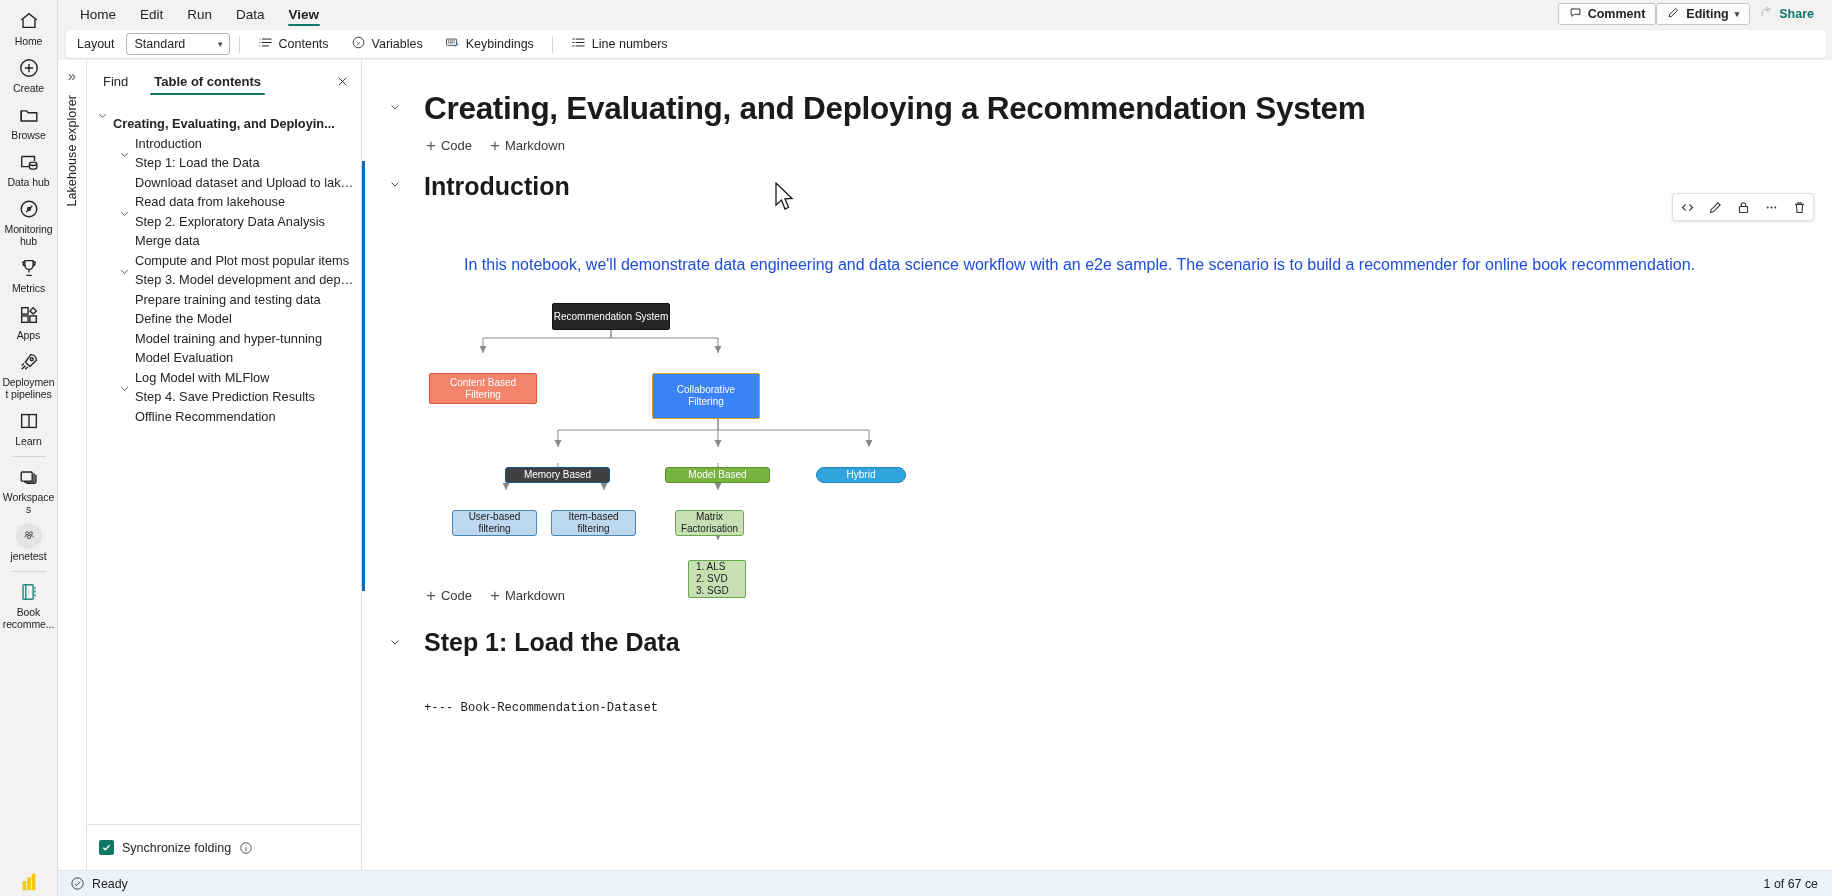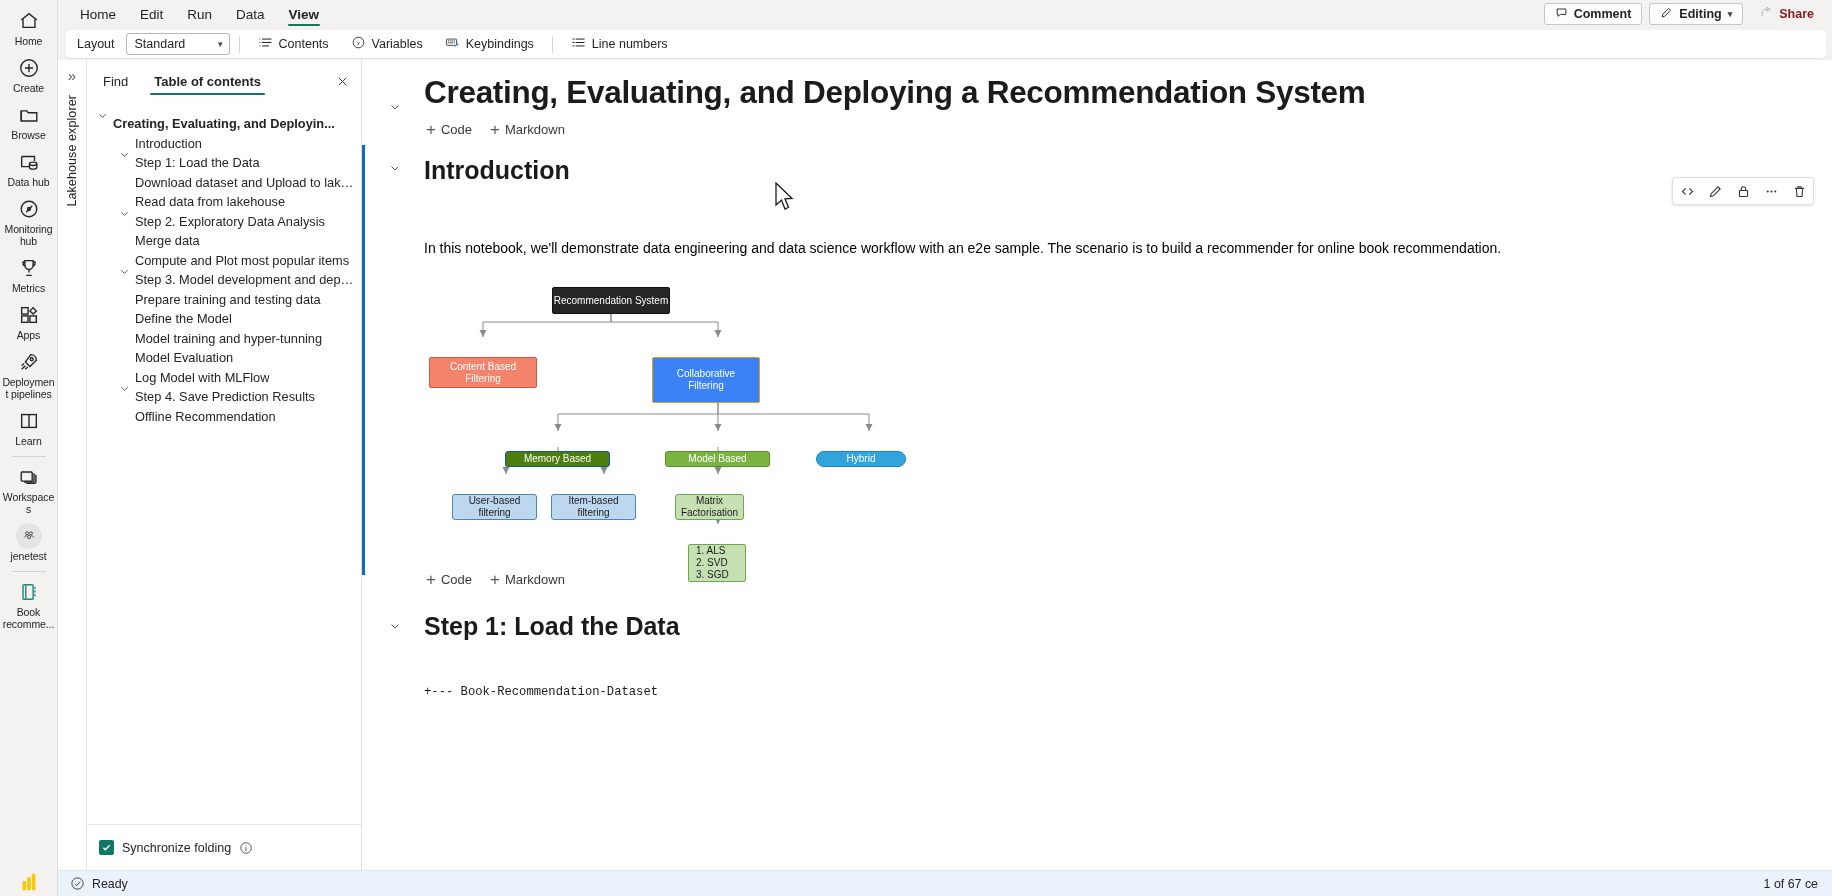--- a/index.html
+++ b/index.html
@@ -46,28 +46,28 @@
   }
   .rtab {
     padding: 0 12px; display: flex; align-items: center; font-size: 13.5px;
     color: #242424; cursor: pointer; position: relative;
   }
   .rtab.active { font-weight: 600; }
   .rtab.active::after {
     content: ""; position: absolute; left: 11px; right: 11px; bottom: 2px;
     height: 2px; background: #117865; border-radius: 1px;
   }
-  .ribbon-right { margin-left: auto; display: flex; align-items: center; gap: 7px; padding-right: 8px; }
+  .ribbon-right { margin-left: auto; display: flex; align-items: center; padding-right: 8px; }
   .rbtn {
     height: 22px; display: flex; align-items: center; gap: 6px;
     padding: 0 10px; font-size: 12.5px; color: #242424;
     border: 1px solid #c8c6c4; border-radius: 3px; background: #fdfdfd;
     cursor: pointer; font-weight: 600; white-space: nowrap;
   }
-  .rbtn.plain { border: none; background: transparent; color: #7f1d1d; font-weight: 600; }
+  .rbtn.plain { border: none; background: transparent; color: #0f766e; font-weight: 600; }
   .rbtn svg { width: 13px; height: 13px; }
   .chev { font-size: 9px; color: #444; }
 
   
   .cmdbar {
     height: 32px; background: #f3f2f1; display: flex; align-items: center;
     padding: 0 0 0 8px; gap: 2px; position: relative;
   }
   .cmd-surface {
     height: 28px; background: #fff; border-radius: 4px; display: flex;
@@ -154,21 +154,21 @@
   }
   .cell-caret svg { width: 12px; height: 12px; }
   .h1 { font-size: 31.5px; font-weight: 700; color: #1b1b1b; letter-spacing: -.3px; line-height: 40px; }
   .h2 { font-size: 25px; font-weight: 700; color: #1b1b1b; line-height: 34px; }
   .addrow { display: flex; align-items: center; gap: 8px; padding: 6px 0 4px; }
   .addbtn {
     display: flex; align-items: center; gap: 5px; font-size: 13px; color: #3a3a3a;
     padding: 3px 8px 3px 2px; cursor: pointer; border-radius: 3px;
   }
   .plus { font-size: 17px; color: #5a5a5a; line-height: 1; font-weight: 300; }
-  .para { font-size: 14px; color: #000000; line-height: 19px; }
+  .para { font-size: 16px; color: #1d4ed8; line-height: 19px; margin-left: 40px; }
   .codeblk {
     font-family: "Liberation Mono", monospace; font-size: 12.2px; color: #1b1b1b;
     white-space: pre;
   }
   
   .activebar { position: absolute; left: 0; top: 0; width: 3px; background: #0f6cbd; }
 
   
   .cell-tools {
     position: absolute; right: 18px; top: 0; height: 28px;
@@ -554,21 +554,21 @@
             <svg viewBox="0 0 24 24" fill="none" stroke="#555" stroke-width="1.6">
                 <circle cx="12" cy="12" r="9"></circle>
                 <path d="M12 11v6M12 7.5v.01" stroke-linecap="round"></path>
               </svg>
           </span>
         </div>
       </div>
 
       <div class="canvas">
 
-        <div class="cell" style="padding-top:12px;">
+        <div class="cell" style="padding-top:28px;">
           <div class="cell-caret" style="top:38px;left:24px">
             <svg viewBox="0 0 24 24" fill="none" stroke="currentColor" stroke-width="2">
                 <path d="M5 9l7 7 7-7"></path>
               </svg>
           </div>
           <div class="h1">Creating, Evaluating, and Deploying a Recommendation System</div>
           <div class="addrow">
             <div class="addbtn">
               <span class="plus">+</span>
               <span>Code</span>
@@ -653,21 +653,21 @@
             <div class="dbox" style="left:5px;top:73px;width:108px;height:31px;background:#f4836b;color:#fff;border:1.4px solid #d9543a;flex-direction:column;">
               <span>Content Based</span>
               <span>Filtering</span>
             </div>
 
             <div class="dbox" style="left:228px;top:73px;width:108px;height:46px;background:#3b82f6;color:#fff;border:1.4px solid #d9a012;flex-direction:column;">
               <span>Collaborative</span>
               <span>Filtering</span>
             </div>
 
-            <div class="dbox" style="left:81px;top:167px;width:105px;height:16px;background:#4d7c0f;color:#fff;border:1px solid #0f5a90;border-radius:3px;">
+            <div class="dbox" style="left:81px;top:167px;width:105px;height:16px;background:#404040;color:#fff;border:1px solid #0f5a90;border-radius:3px;">
               <span>Memory Based</span>
             </div>
 
             <div class="dbox" style="left:241px;top:167px;width:105px;height:16px;background:#79b440;color:#fff;border:1px solid #5c8f2c;border-radius:3px;">
               <span>Model Based</span>
             </div>
 
             <div class="dbox" style="left:392px;top:167px;width:90px;height:16px;background:#31a3dd;color:#fff;border:1px solid #1d84bb;border-radius:8px;">
               <span>Hybrid</span>
             </div>

